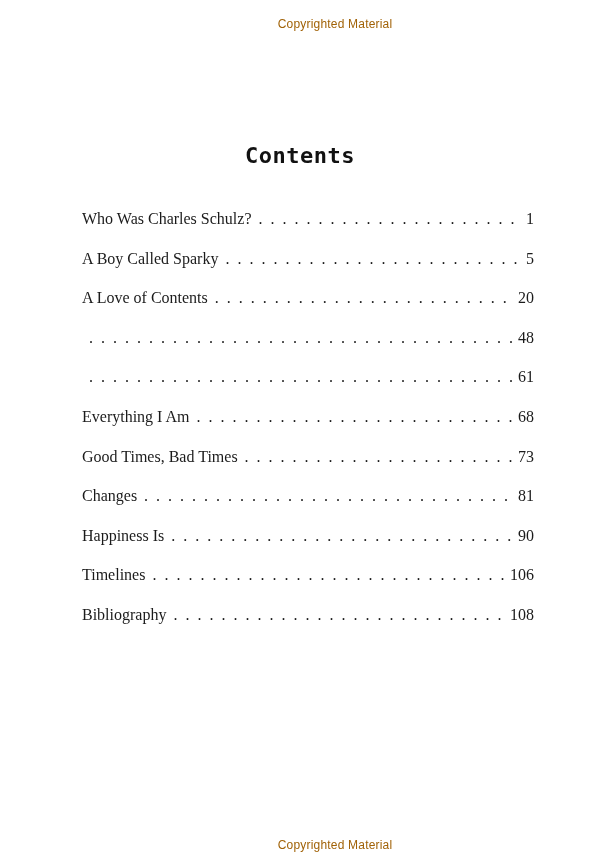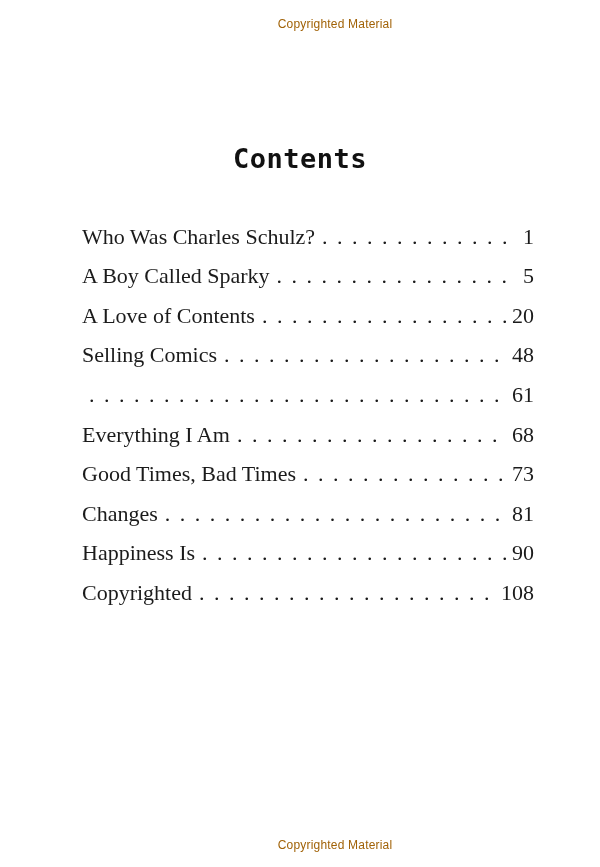--- a/index.html
+++ b/index.html
@@ -31,36 +31,36 @@
   .notice-bottom { bottom: 15px; }
 
   .contents-title {
     position: absolute;
     top: 143px;
     left: 0;
     width: 100%;
     text-align: center;
     font-family: "DejaVu Sans Mono", monospace;
     font-weight: 700;
-    font-size: 27px;
+    font-size: 22px;
     letter-spacing: 0.5px;
     color: #111111;
   }
 
   .toc {
     position: absolute;
     top: 210px;
     left: 82px;
     right: 66px;
   }
   .toc-row {
     display: flex;
-    align-items: flex-end;
+    align-items: flex-start;
     height: 39.6px;
-    font-size: 22px;
+    font-size: 16px;
     white-space: nowrap;
   }
   .toc-title {
     flex: 0 0 auto;
   }
   .toc-title-italic {
     flex: 0 0 auto;
     font-style: italic;
   }
   .leader {
@@ -106,21 +106,20 @@
 
     <div class="toc-row">
       <span class="toc-title">A Love of Contents</span>
       <span class="toc-title-italic"></span>
       <span class="leader"></span>
       <span class="toc-page">20</span>
     </div>
 
 
     <div class="toc-row">
-      <span class="toc-title">Selling Comics</span>
       <span class="toc-title-italic"></span>
       <span class="leader"></span>
       <span class="toc-page">48</span>
     </div>
 
     <div class="toc-row">
       <span class="toc-title-italic"></span>
       <span class="leader"></span>
       <span class="toc-page">61</span>
     </div>
@@ -147,23 +146,29 @@
     </div>
 
     <div class="toc-row">
       <span class="toc-title">Happiness Is</span>
       <span class="toc-title-italic"></span>
       <span class="leader"></span>
       <span class="toc-page">90</span>
     </div>
 
 
+    <div class="toc-row">
+      <span class="toc-title">Timelines</span>
+      <span class="toc-title-italic"></span>
+      <span class="leader"></span>
+      <span class="toc-page">106</span>
+    </div>
 
     <div class="toc-row">
-      <span class="toc-title">Copyrighted</span>
+      <span class="toc-title">Bibliography</span>
       <span class="toc-title-italic"></span>
       <span class="leader"></span>
       <span class="toc-page">108</span>
     </div>
 
   </div>
 
   <div class="notice notice-bottom">Copyrighted Material</div>
 
 </div>

